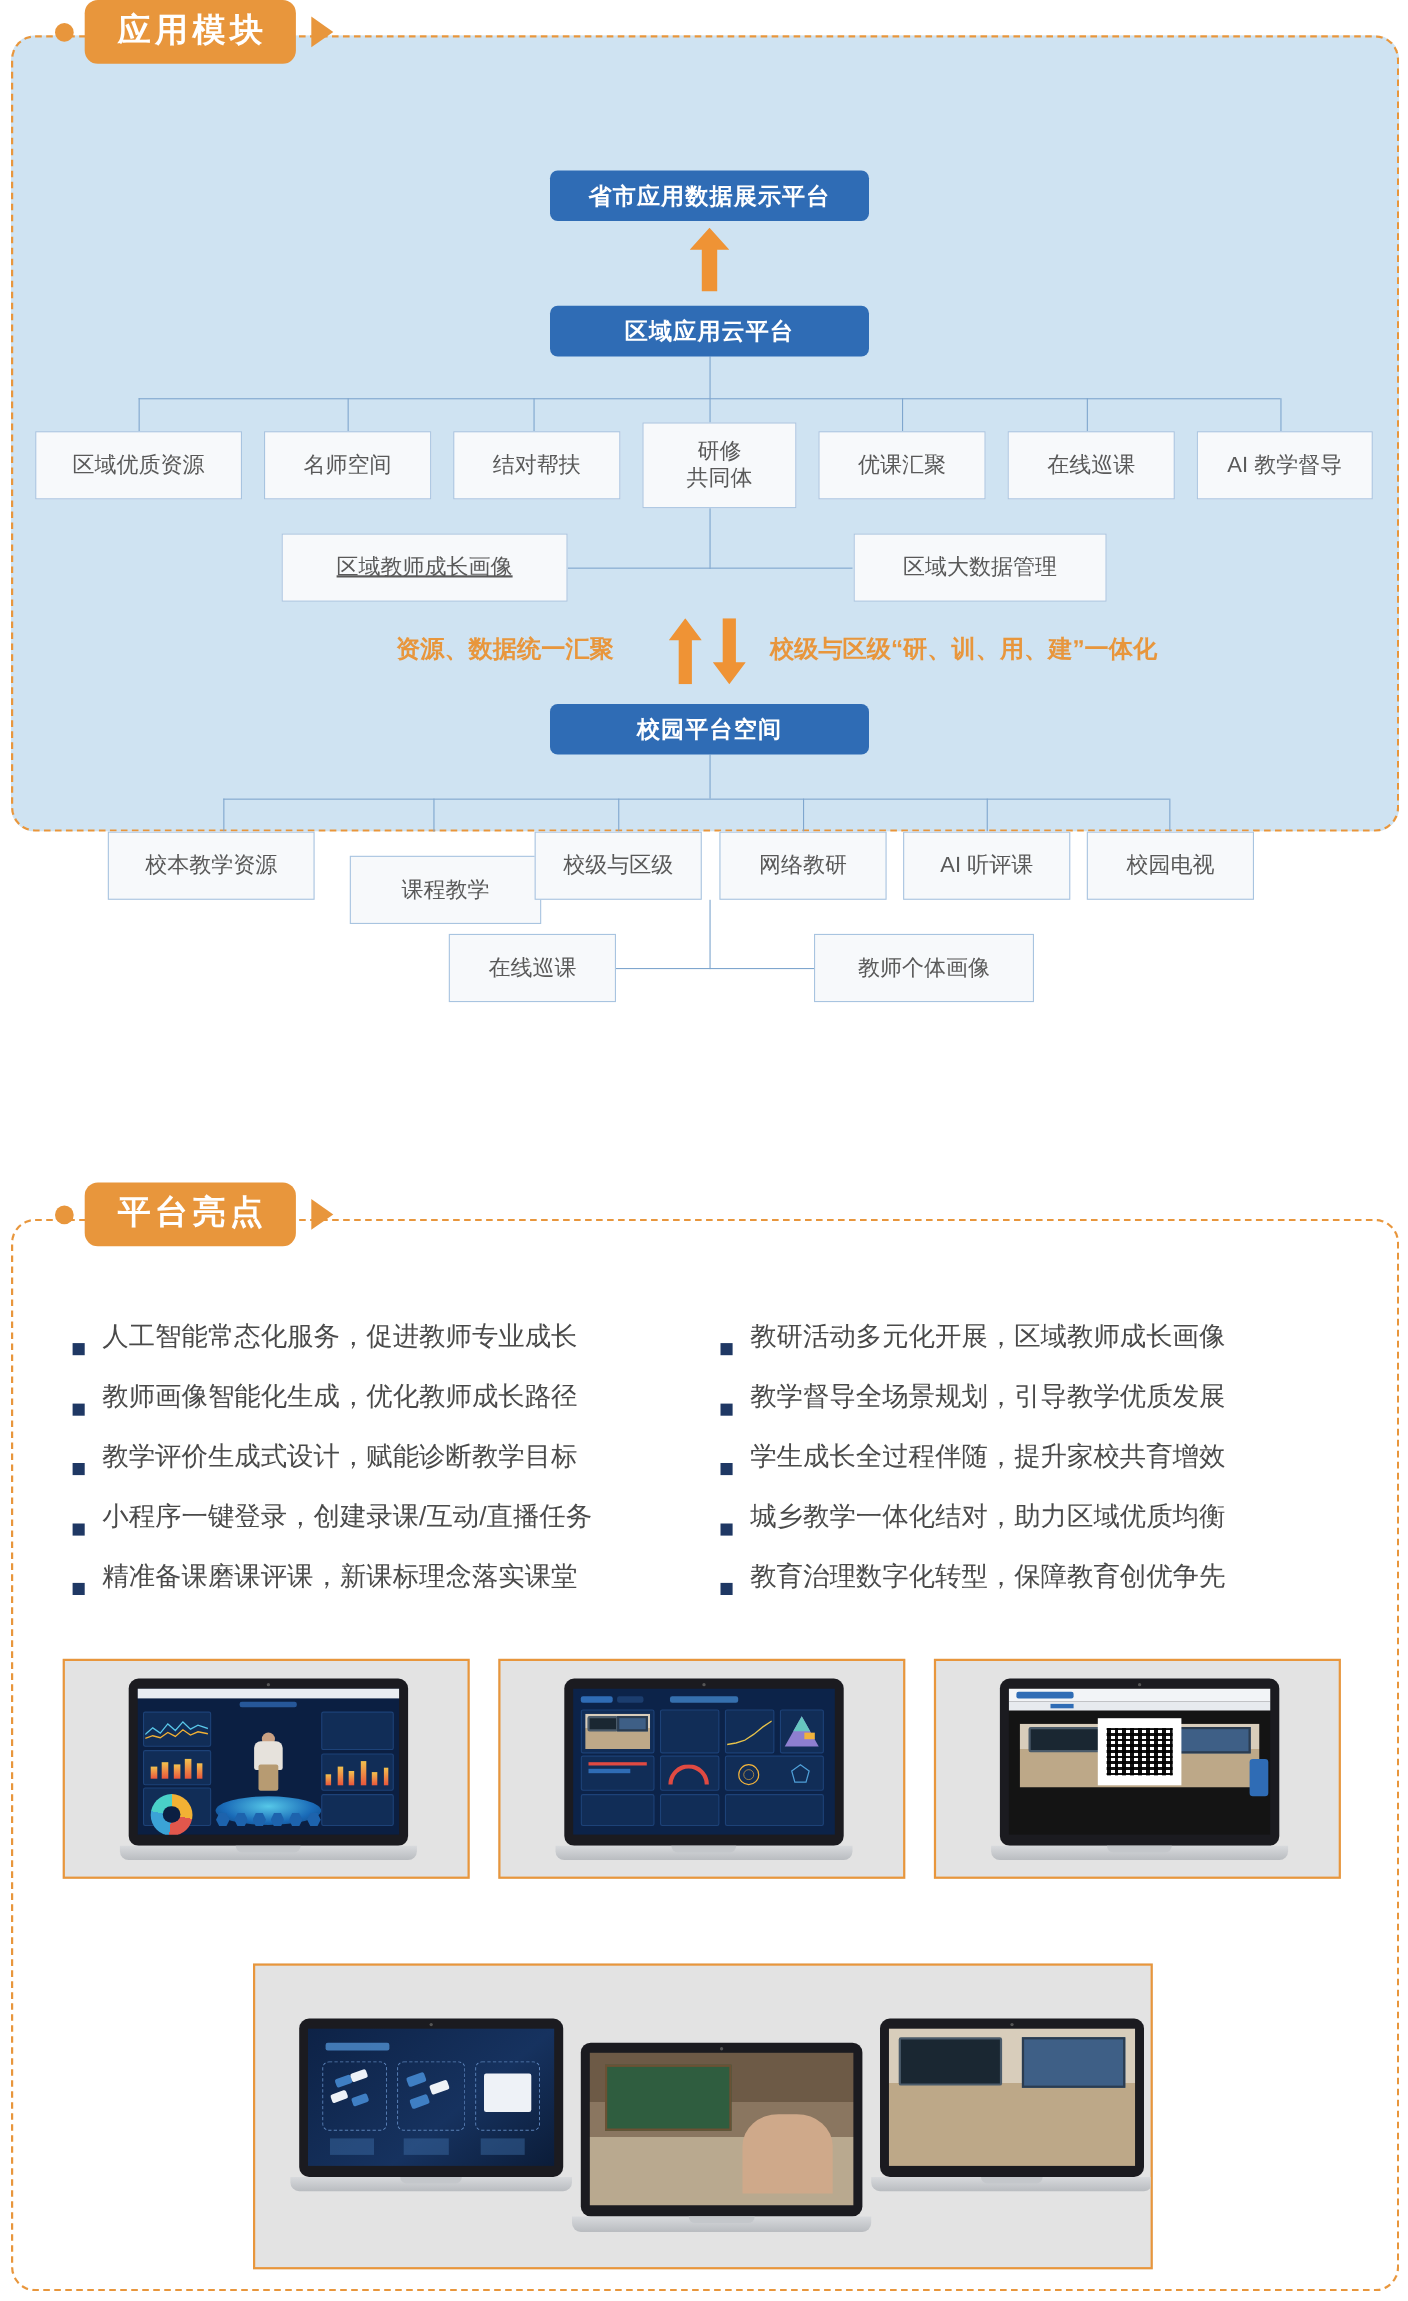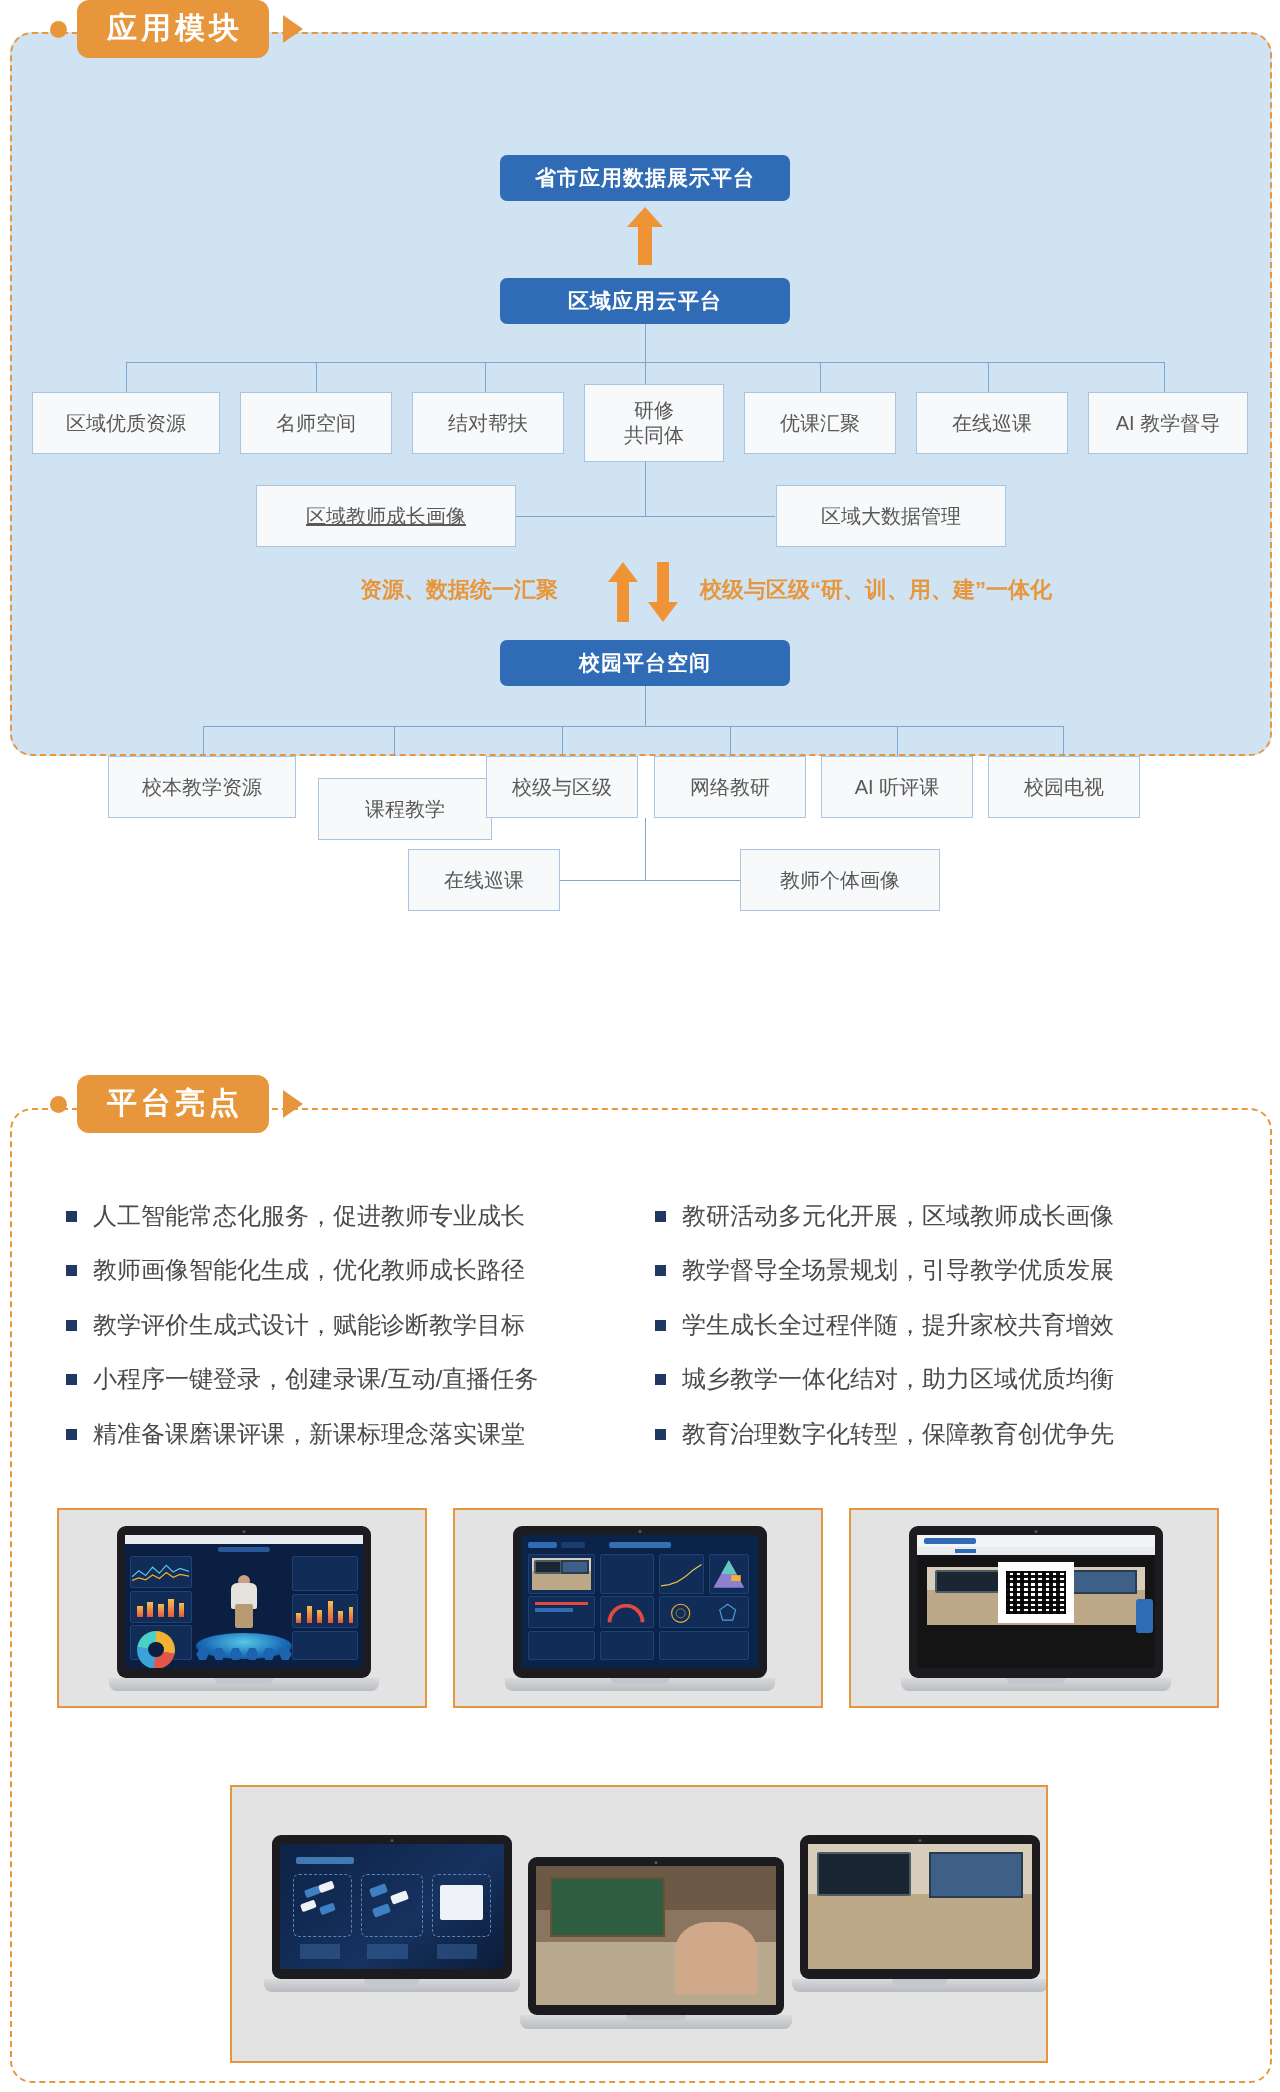--- a/index.html
+++ b/index.html
@@ -66,21 +66,21 @@
   .arrow { position: absolute; z-index: 25; }
   .arrow svg { display: block; }
 
   
   .mid-cap {
     position: absolute; color: #e8963c;
     font-size: 22px; font-weight: bold; white-space: nowrap; z-index: 25;
   }
 
   
-  .bullet-row { display: flex; align-items: flex-start; margin-bottom: 22px; }
+  .bullet-row { display: flex; align-items: flex-end; margin-bottom: 22px; }
   .bullet-sq {
     width: 11px; height: 11px; background: #1f3864;
     margin-top: 11px; margin-right: 16px; flex: none;
   }
   .bullet-tx {
     font-size: 24px; color: #4a4a4a; line-height: 1.35; white-space: nowrap;
   }
   .bullets-col { position: absolute; }
 
   
@@ -275,21 +275,21 @@
 
 <div class="ln v" style="left:645px; top:686px; height:40px;"></div>
 <div class="ln h" style="left:203px; top:726px; width:860px;"></div>
 <div class="ln v" style="left:203px; top:726px; height:30px;"></div>
 <div class="ln v" style="left:394px; top:726px; height:30px;"></div>
 <div class="ln v" style="left:562px; top:726px; height:30px;"></div>
 <div class="ln v" style="left:730px; top:726px; height:30px;"></div>
 <div class="ln v" style="left:897px; top:726px; height:30px;"></div>
 <div class="ln v" style="left:1063px; top:726px; height:30px;"></div>
 
-<div class="white-box" style="left:108px; top:756px; width:188px; height:62px;">校本教学资源</div>
+<div class="white-box" style="left:98px; top:756px; width:188px; height:62px;">校本教学资源</div>
 <div class="white-box" style="left:318px; top:756px; width:174px; height:62px;margin-top:22px;">课程教学</div>
 <div class="white-box" style="left:486px; top:756px; width:152px; height:62px;">校级与区级</div>
 <div class="white-box" style="left:654px; top:756px; width:152px; height:62px;">网络教研</div>
 <div class="white-box" style="left:821px; top:756px; width:152px; height:62px;">AI 听评课</div>
 <div class="white-box" style="left:988px; top:756px; width:152px; height:62px;">校园电视</div>
 
 <div class="ln v" style="left:645px; top:818px; height:62px;"></div>
 <div class="ln h" style="left:516px; top:880px; width:130px;"></div>
 <div class="ln h" style="left:645px; top:880px; width:130px;"></div>
 <div class="white-box" style="left:408px; top:849px; width:152px; height:62px;">在线巡课</div>

